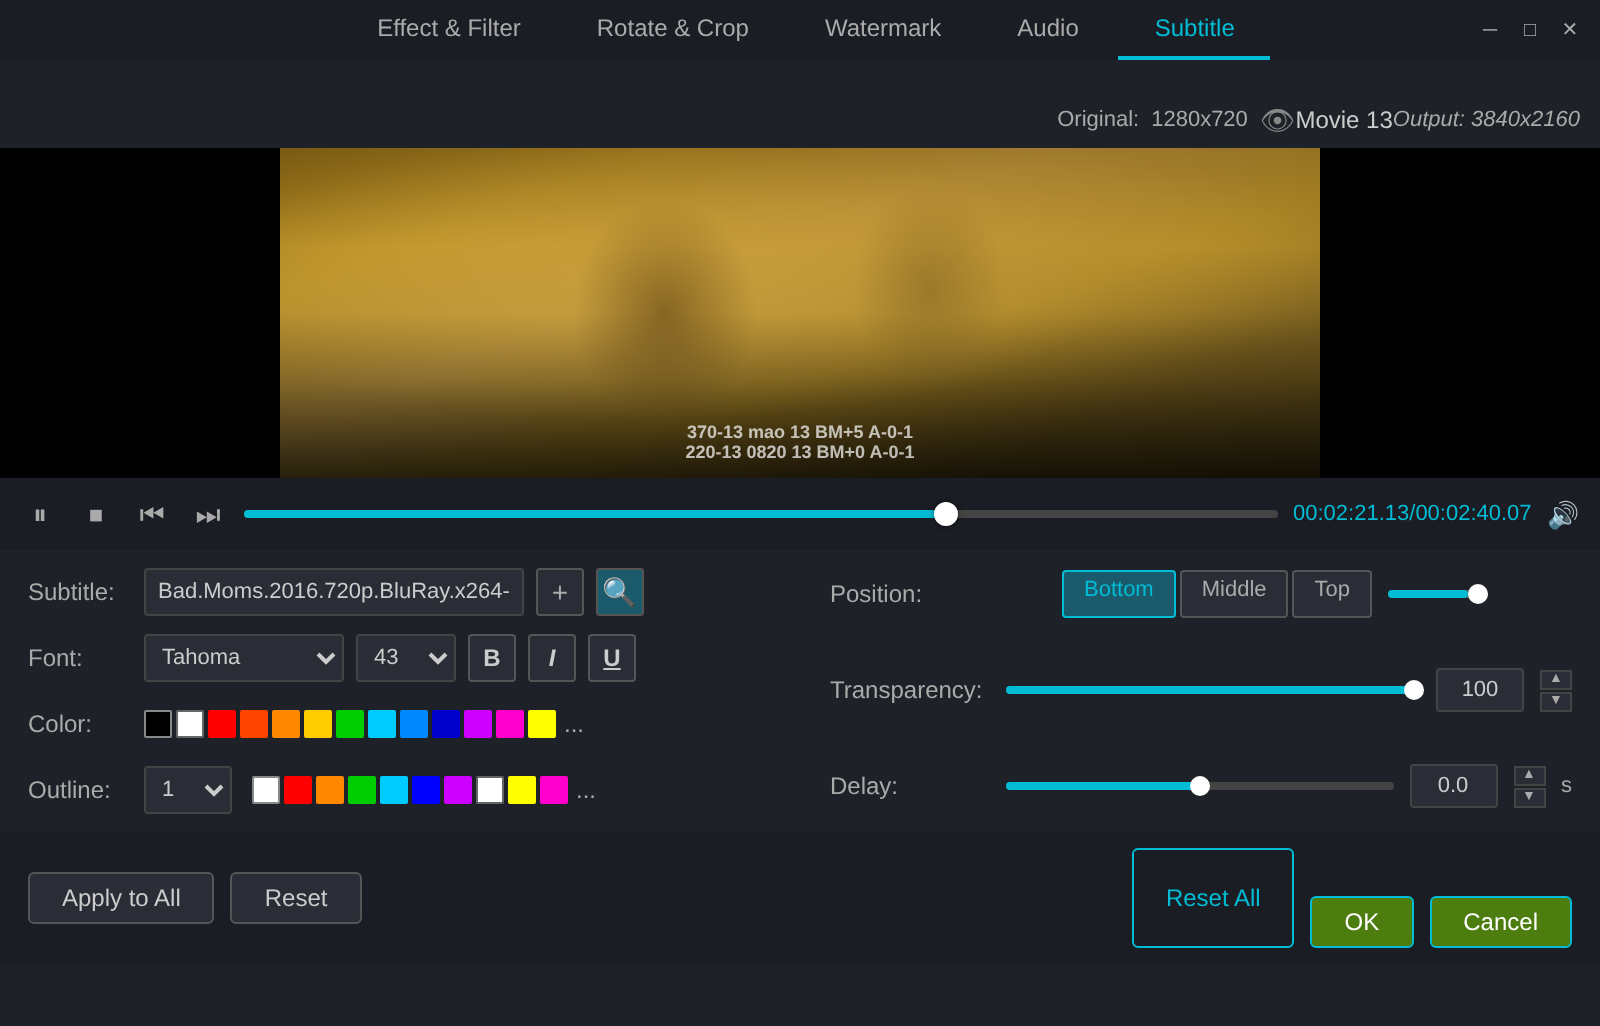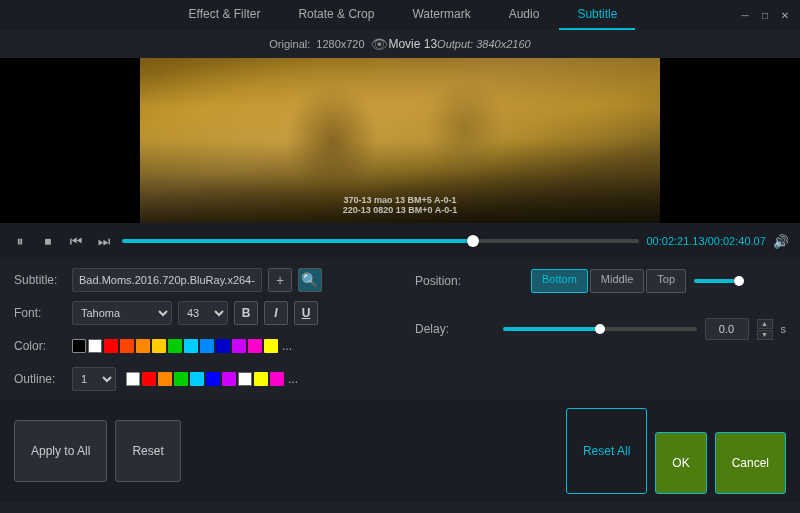--- a/index.html
+++ b/index.html
@@ -53,23 +53,24 @@
       display: flex;
       align-items: center;
       justify-content: center;
       color: #aaa;
       font-size: 10px;
       cursor: pointer;
     }
     .video-info-bar {
       display: flex;
       align-items: center;
-      justify-content: center;
+      justify-content: flex-end;
       padding: 4px 10px;
       height: 28px;
+      margin-top: 16px;
     }
     .video-info-left { font-size: 11px; color: #aaa; display: flex; align-items: center; gap: 6px; }
     .video-info-center { font-size: 12px; color: #ccc; }
     .video-info-right { font-size: 11px; color: #aaa; font-style: italic; }
 
     .eye-icon { color: #888; font-size: 14px; cursor: pointer; }
 
     .video-container {
       flex: 1;
       display: flex;
@@ -405,21 +406,21 @@
     .bottom-bar {
       display: flex;
       align-items: center;
       justify-content: space-between;
       padding: 8px 14px;
       background: #1a1d23;
     }
     .bottom-left { display: flex; gap: 8px; }
     .bottom-right { display: flex; gap: 8px; border-radius: 11px; }
     .action-btn {
-      padding: 23px 16px;
+      padding: 5px 16px;
       border-radius: 3px;
       font-size: 12px;
       cursor: pointer;
       border: 1px solid #555;
       background: #2a2d35;
       color: #ccc;
     }
     .action-btn.cyan {
       background: #4d7c0f;
       border-color: #00bcd4;
@@ -574,20 +575,32 @@
         <div class="pos-btn active">Bottom</div>
         <div class="pos-btn">Middle</div>
         <div class="pos-btn">Top</div>
         <div class="pos-slider-mini">
           <div class="pos-slider-fill"></div>
           <div class="pos-slider-thumb"></div>
         </div>
       </div>
     </div>
 
+    <div class="right-panel-row">
+      <span class="ctrl-label-wide">Transparency:</span>
+      <div class="slider-track">
+        <div class="slider-fill-full"></div>
+        <div class="slider-thumb-end"></div>
+      </div>
+      <input class="value-input" type="text" value="100" style="">
+      <div class="spin-btns">
+        <div class="spin-btn">▲</div>
+        <div class="spin-btn">▼</div>
+      </div>
+    </div>
 
     <div class="right-panel-row">
       <span class="ctrl-label-wide">Delay:</span>
       <div class="slider-track">
         <div class="slider-fill-half"></div>
         <div class="slider-thumb-mid"></div>
       </div>
       <input class="value-input" type="text" value="0.0" style="">
       <div class="spin-btns">
         <div class="spin-btn">▲</div>

